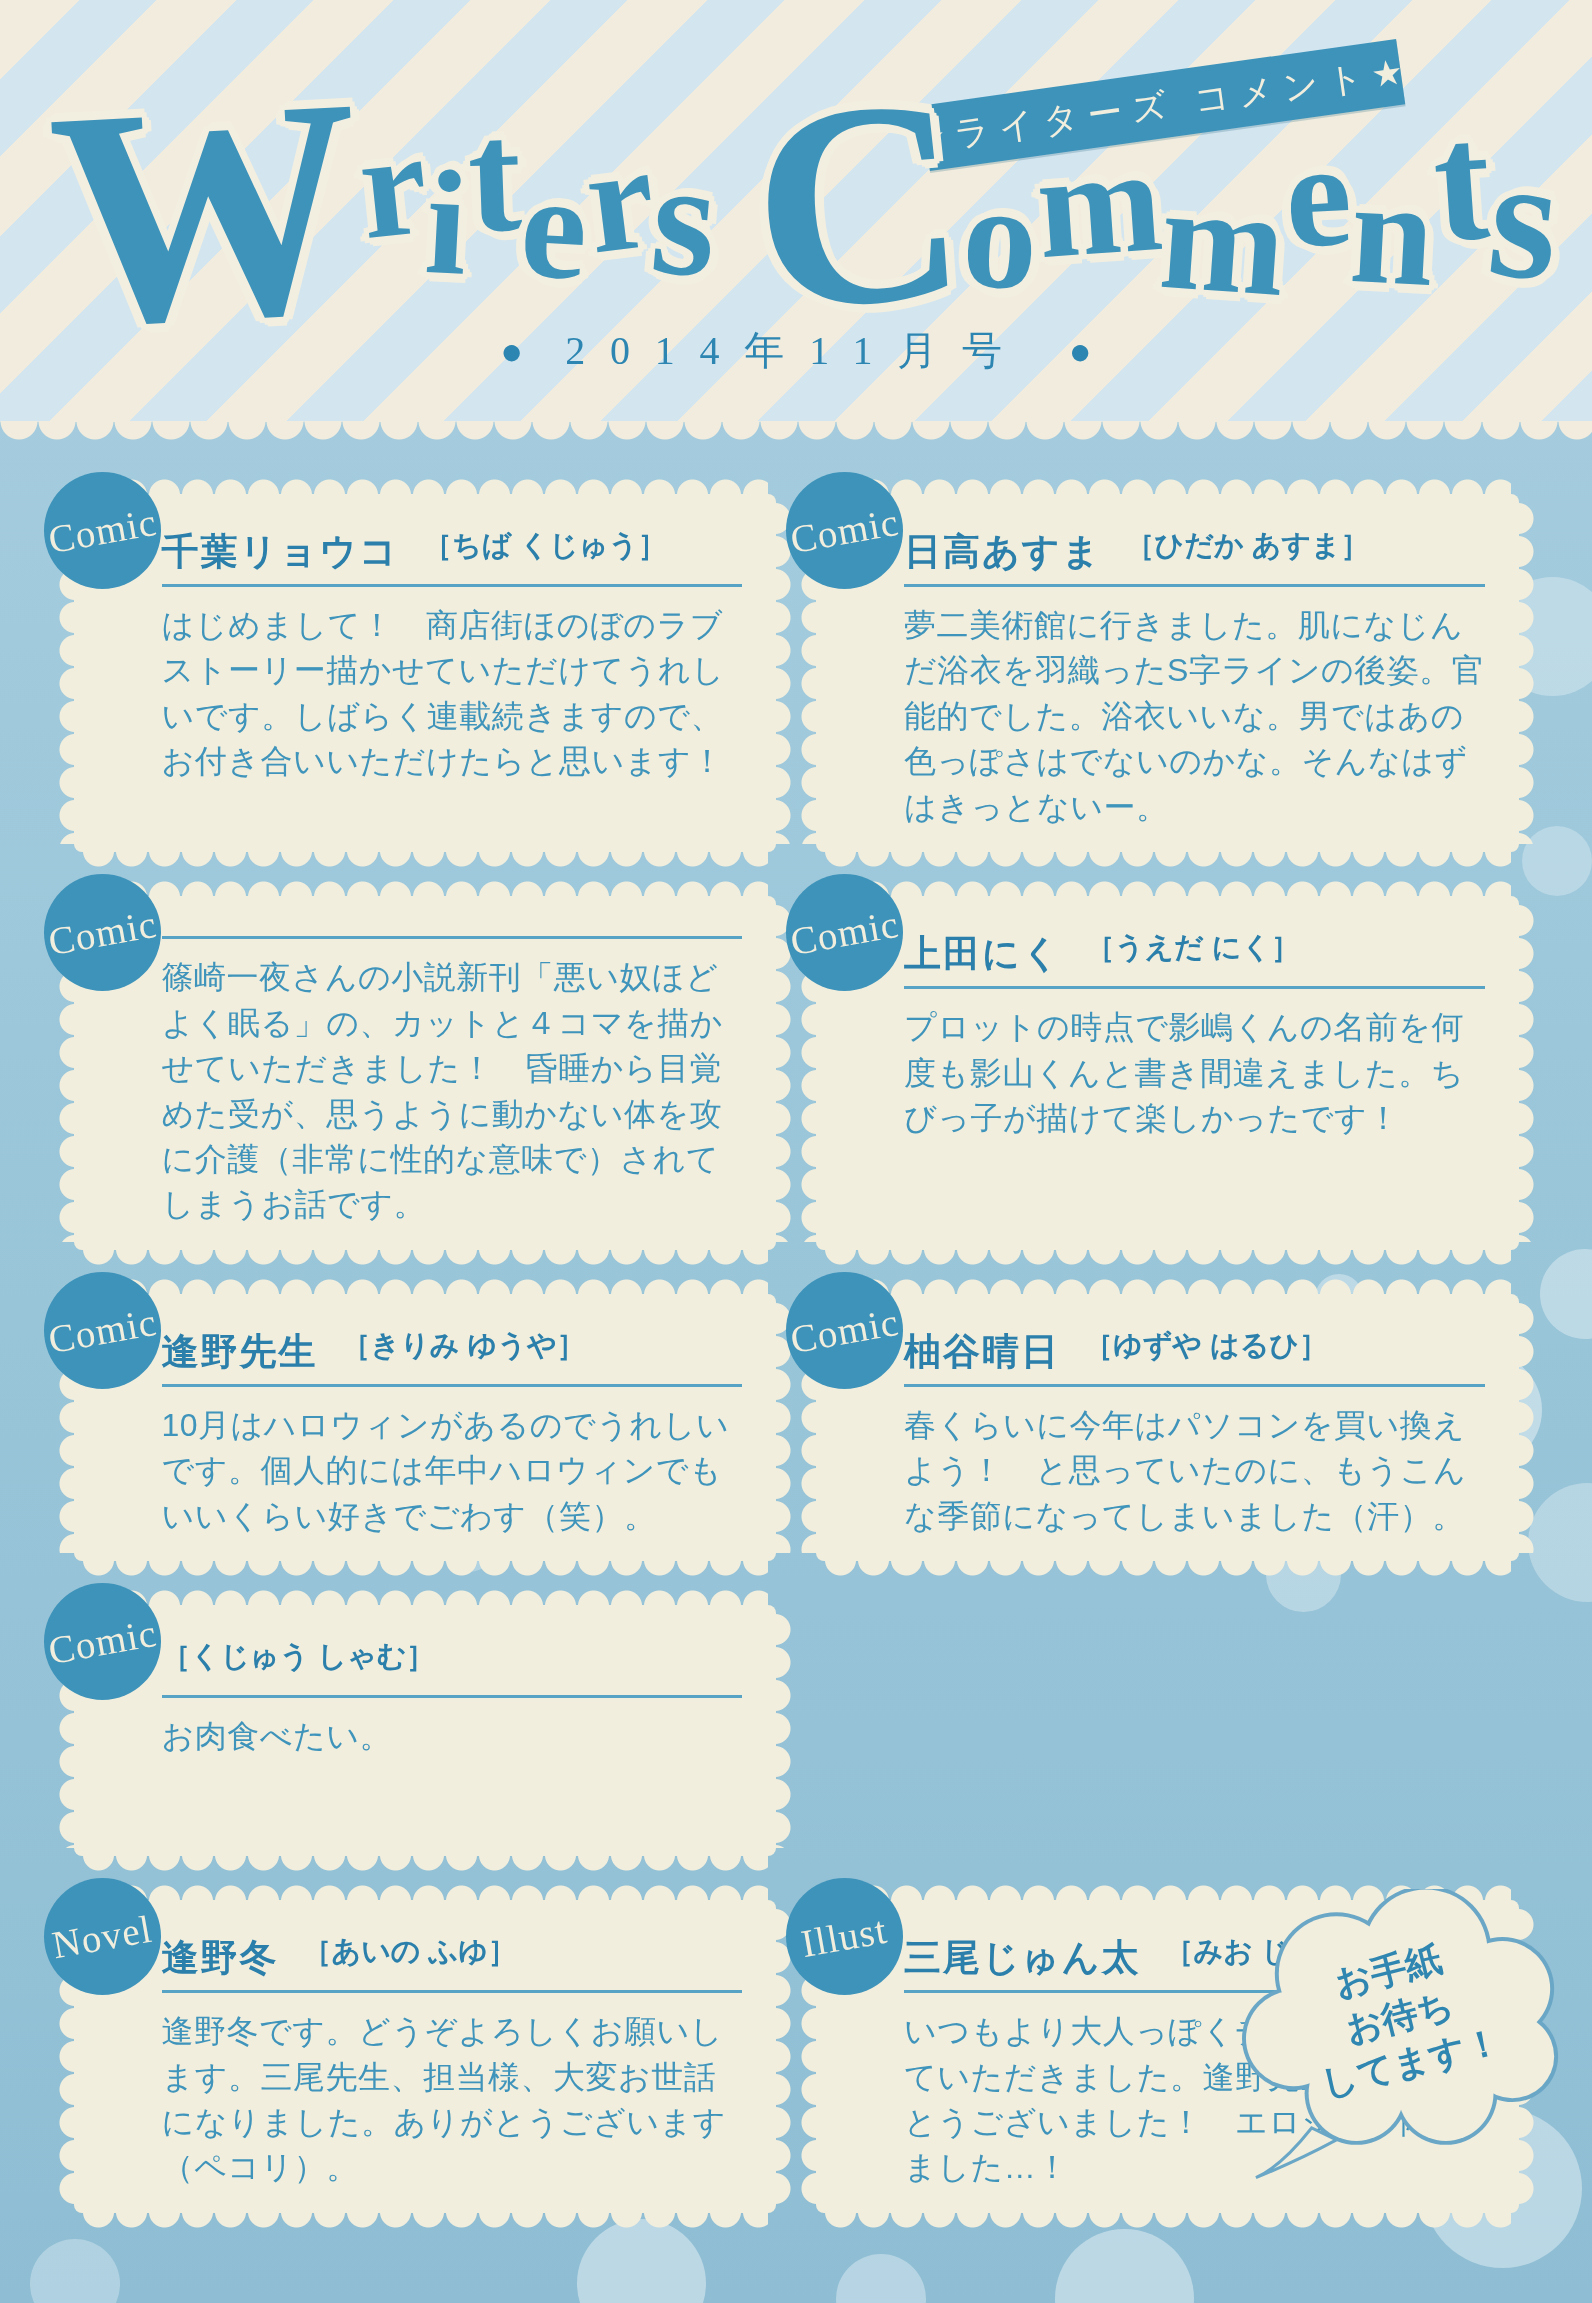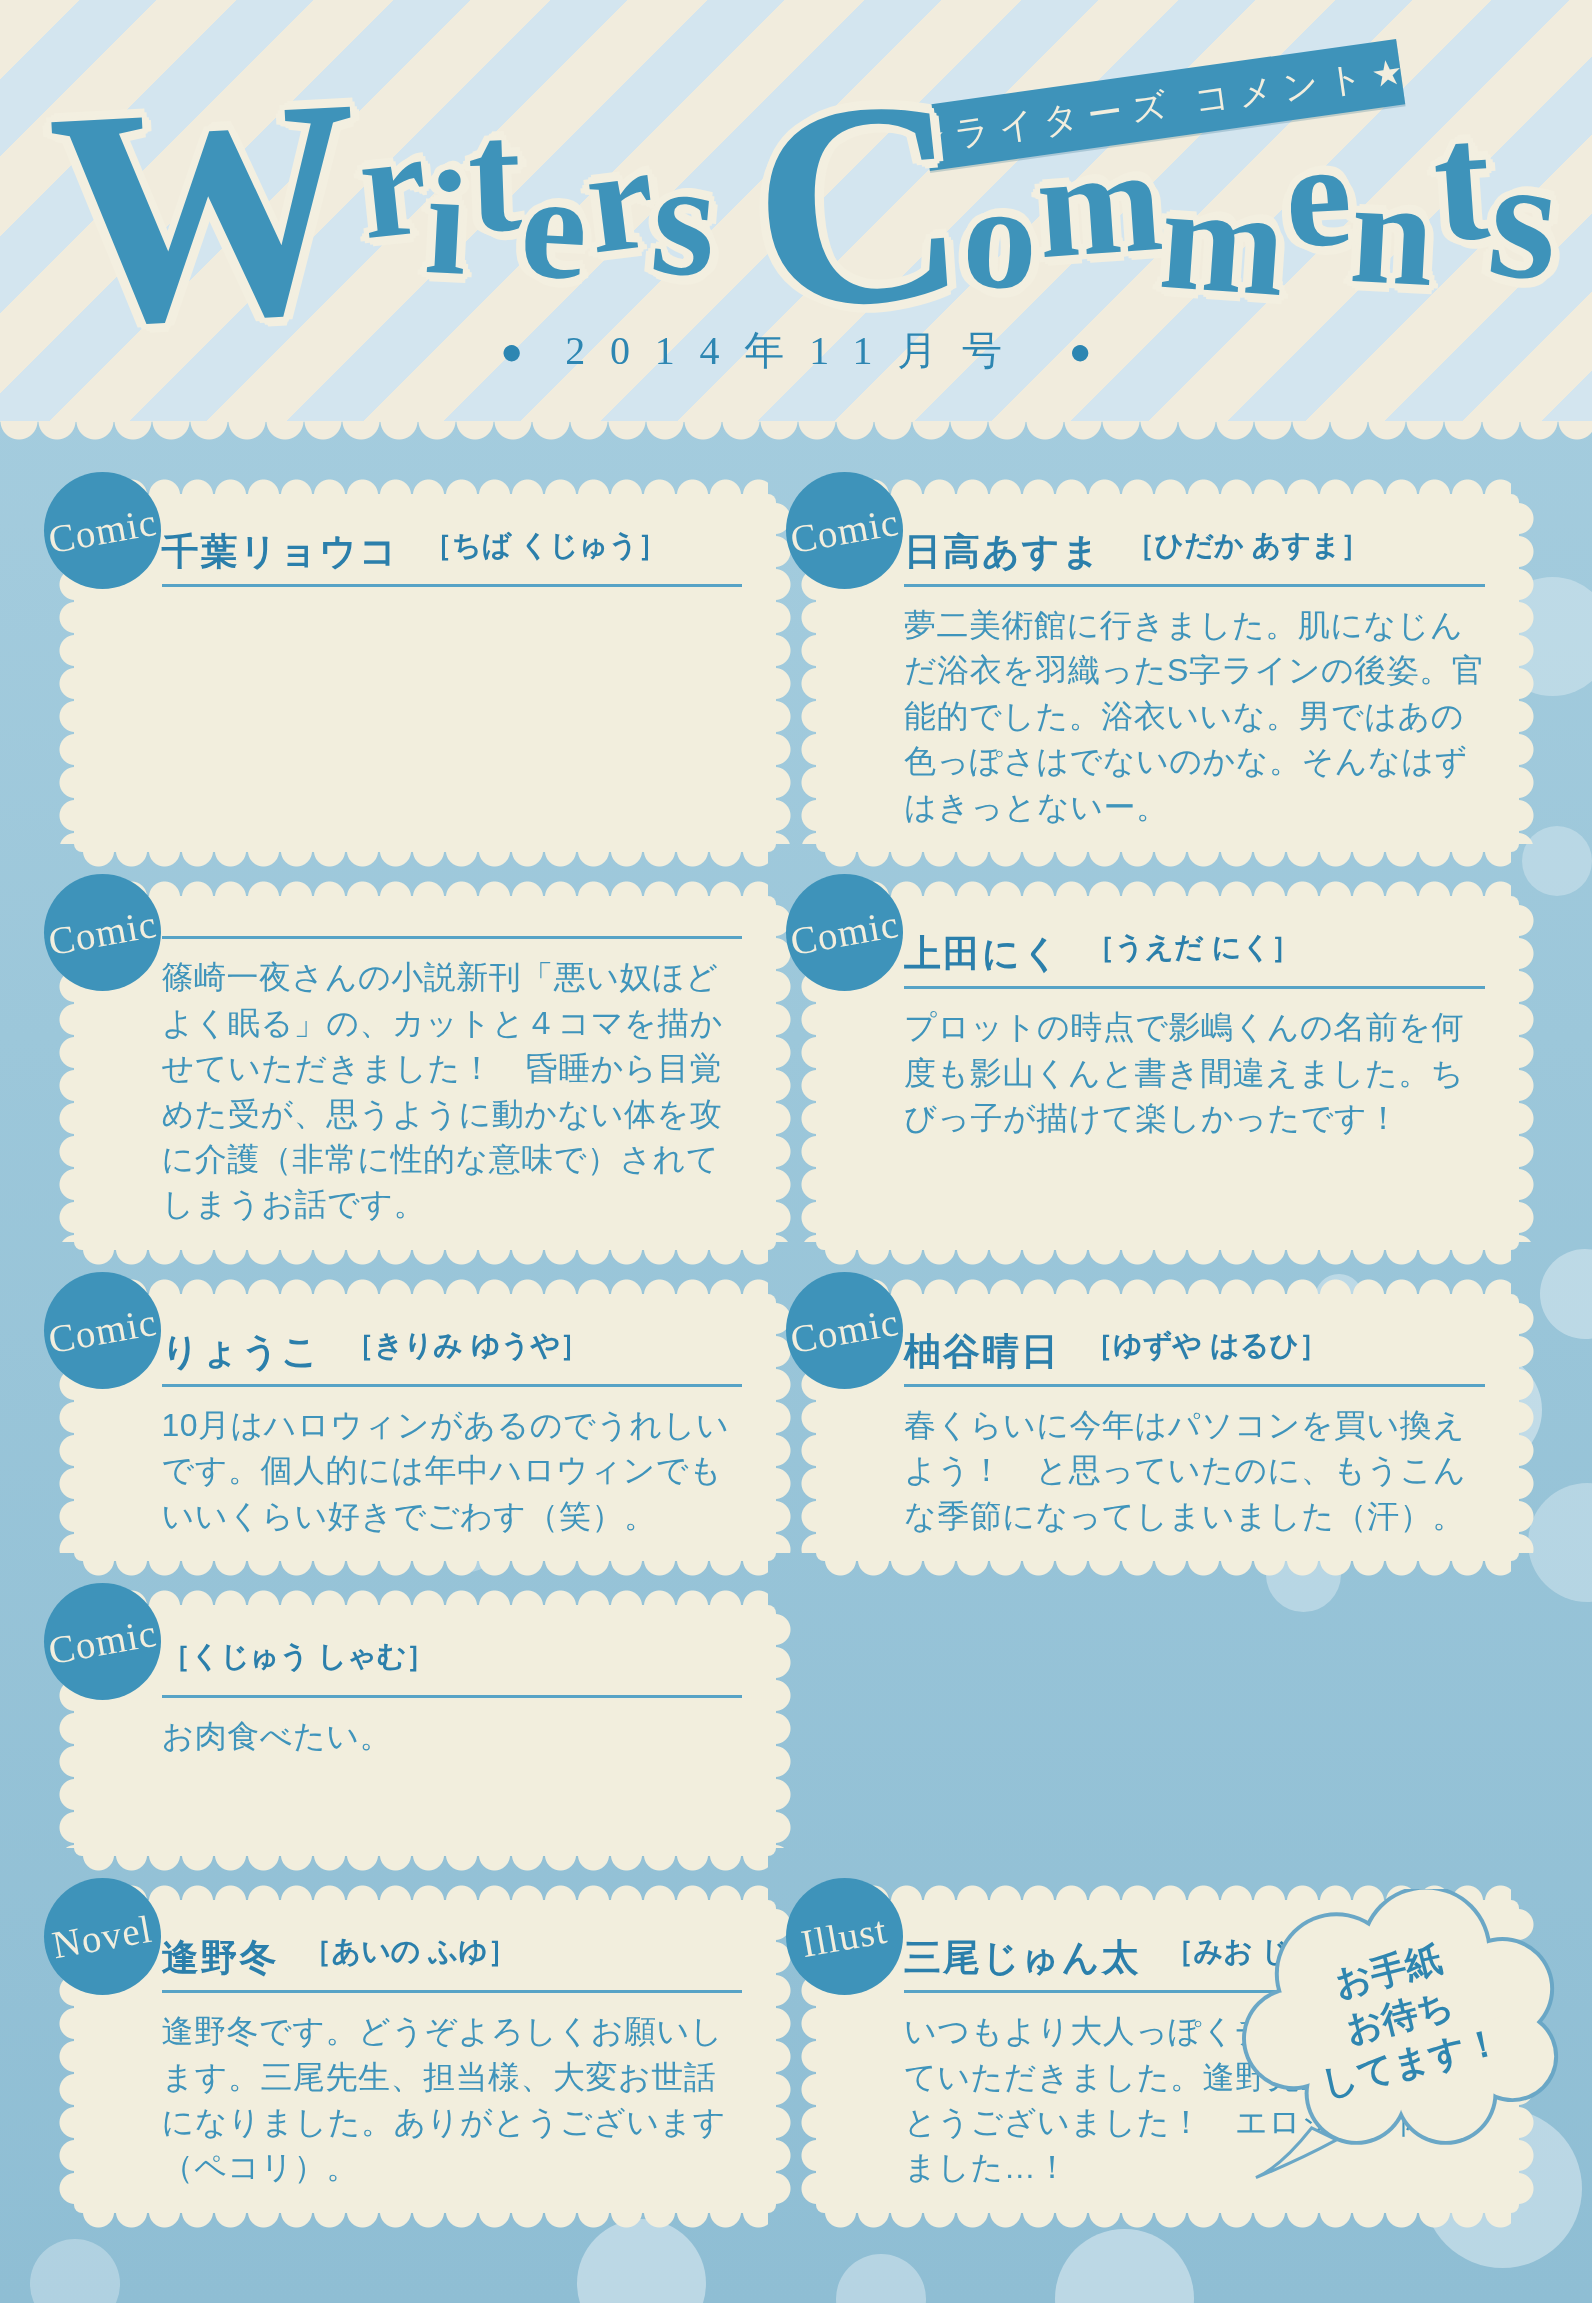--- a/index.html
+++ b/index.html
@@ -164,20 +164,21 @@
       <span class="edge-l"></span>
       <span class="edge-r"></span>
       <div class="badge">
         <span>Comic</span>
       </div>
       <div class="name-row">
         <span class="pen-name">千葉リョウコ</span>
         <span class="reading">［ちば くじゅう］</span>
       </div>
       <div class="rule"></div>
+      <div class="comment">はじめまして！　商店街ほのぼのラブストーリー描かせていただけてうれしいです。しばらく連載続きますので、お付き合いいただけたらと思います！</div>
     </div>
 
     <div class="card">
       <span class="edge-l"></span>
       <span class="edge-r"></span>
       <div class="badge">
         <span>Comic</span>
       </div>
       <div class="name-row">
         <span class="pen-name">日高あすま</span>
@@ -211,21 +212,21 @@
       <div class="comment">プロットの時点で影嶋くんの名前を何度も影山くんと書き間違えました。ちびっ子が描けて楽しかったです！</div>
     </div>
 
     <div class="card">
       <span class="edge-l"></span>
       <span class="edge-r"></span>
       <div class="badge">
         <span>Comic</span>
       </div>
       <div class="name-row">
-        <span class="pen-name">りょうこ</span>
+        <span class="pen-name">逢野先生</span>
         <span class="reading">［きりみ ゆうや］</span>
       </div>
       <div class="rule"></div>
       <div class="comment">10月はハロウィンがあるのでうれしいです。個人的には年中ハロウィンでもいいくらい好きでごわす（笑）。</div>
     </div>
 
     <div class="card">
       <span class="edge-l"></span>
       <span class="edge-r"></span>
       <div class="badge">

